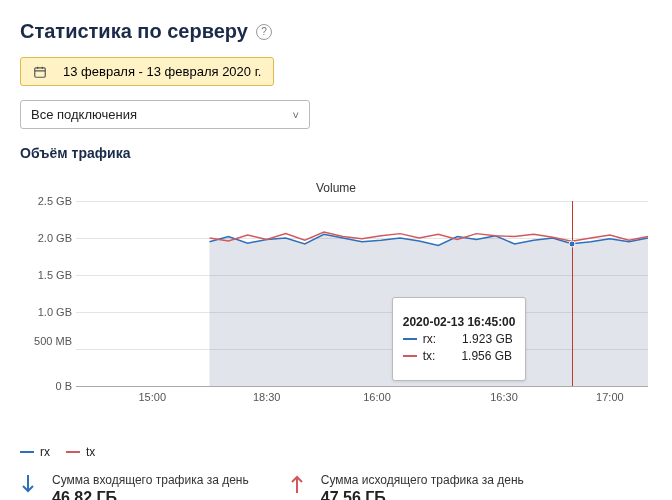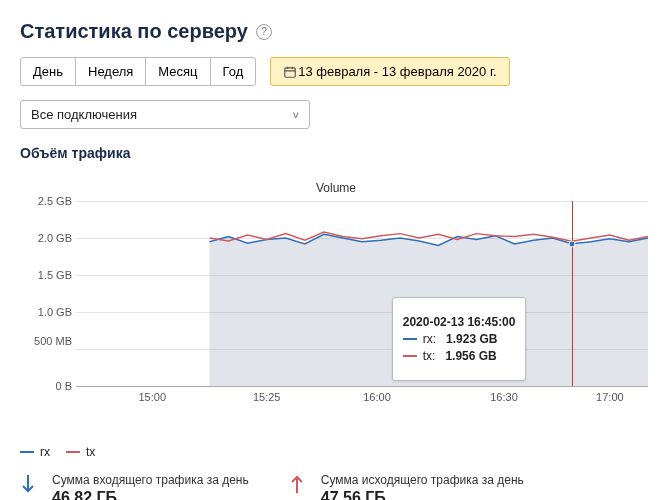--- a/index.html
+++ b/index.html
@@ -49,21 +49,21 @@
     padding: 6px 12px;
     font-size: 13px;
     cursor: pointer;
     margin-left: -1px;
   }
   .seg-btn:first-child { margin-left: 0; border-radius: 3px 0 0 3px; }
   .seg-btn:last-child { border-radius: 0 3px 3px 0; }
   .date-btn {
     display: inline-flex;
     align-items: center;
-    gap: 1px;
+    gap: 16px;
     border: 1px solid #e1b84a;
     background: #fff3c6;
     padding: 6px 12px;
     font-size: 13px;
     border-radius: 3px;
     cursor: pointer;
   }
   .cal-icon {
     width: 14px; height: 14px;
     color: #555;
@@ -151,21 +151,21 @@
     border-radius: 3px;
     padding: 17px 10px;
     font-size: 12px;
     box-shadow: 0 1px 3px rgba(0,0,0,0.1);
   }
   .tooltip .tt-row { display: flex; align-items: center; gap: 6px; margin-top: 3px;}
   .tooltip .tt-title { font-weight: 700; margin-bottom: 2px;}
   .tt-swatch { display:inline-block; width:14px; height:2px; }
   .tt-swatch.rx { background:#2c6fbb; }
   .tt-swatch.tx { background:#d0595e; }
-  .tt-val { font-weight:700; margin-left:4px;}
+  .tt-val { font-weight:400; margin-left:20px;}
   .legend-row {
     display: flex;
     gap: 16px;
     margin: 24px 0 14px 0;
     font-size: 12px;
   }
   .legend-item { display:flex; align-items:center; gap:6px; }
   .lg-sw { width:14px; height:2px; display:inline-block; }
   .lg-sw.rx { background:#2c6fbb; }
   .lg-sw.tx { background:#d0595e; }
@@ -192,26 +192,20 @@
 <body>
 
 
 
 <div class="header-row">
   <span class="page-title">Статистика по серверу</span>
   <span class="help-icon">?</span>
 </div>
 
 <div class="controls-row">
-  <div class="seg-group">
-    <button class="seg-btn">День</button>
-    <button class="seg-btn">Неделя</button>
-    <button class="seg-btn">Месяц</button>
-    <button class="seg-btn">Год</button>
-  </div>
   <button class="date-btn">
     <svg class="cal-icon" viewBox="0 0 24 24" fill="none" stroke="currentColor" stroke-width="2">
         <rect x="3" y="5" width="18" height="16" rx="2"></rect>
         <path d="M3 10h18M8 3v4M16 3v4"></path>
       </svg>
     <span>13 февраля - 13 февраля 2020 г.</span>
   </button>
 </div>
 
 <div class="select">
@@ -231,21 +225,21 @@
       <div class="y-label" style="top: 111px;">1.0 GB</div>
       <div class="gridline" style="top: 111px;"></div>
       <div class="y-label" style="top: 74px;">1.5 GB</div>
       <div class="gridline" style="top: 74px;"></div>
       <div class="y-label" style="top: 37px;">2.0 GB</div>
       <div class="gridline" style="top: 37px;"></div>
       <div class="y-label" style="top: 0px;">2.5 GB</div>
       <div class="gridline" style="top: 0px;"></div>
       <div class="x-axis" style="top: 185px;"></div>
       <div class="x-label" style="left: 132.267px;">15:00</div>
-      <div class="x-label" style="left: 246.667px;">15:25</div>
+      <div class="x-label" style="left: 246.667px;">18:30</div>
       <div class="x-label" style="left: 357px;">16:00</div>
       <div class="x-label" style="left: 484px;">16:30</div>
       <div class="x-label" style="left: 589.867px;">17:00</div>
       <svg class="plot" viewBox="0 0 572 185" preserveAspectRatio="none">
         <path d="M133.5,40.7 L152.5,35.5 L171.6,42.2 L190.7,38.5 L209.7,37.0 L228.8,42.9 L247.9,33.3 L266.9,37.0 L286.0,40.7 L305.1,39.2 L324.1,37.0 L343.2,40.0 L362.3,44.4 L381.3,35.5 L400.4,38.5 L419.5,34.8 L438.5,42.9 L457.6,39.2 L476.7,37.0 L495.7,42.7 L514.8,40.7 L533.9,37.7 L552.9,40.7 L572.0,37.0 L572.0,185 L133.5,185 Z" fill="rgba(120,130,165,0.22)" stroke="none"></path>
         <path d="M133.5,40.7 L152.5,35.5 L171.6,42.2 L190.7,38.5 L209.7,37.0 L228.8,42.9 L247.9,33.3 L266.9,37.0 L286.0,40.7 L305.1,39.2 L324.1,37.0 L343.2,40.0 L362.3,44.4 L381.3,35.5 L400.4,38.5 L419.5,34.8 L438.5,42.9 L457.6,39.2 L476.7,37.0 L495.7,42.7 L514.8,40.7 L533.9,37.7 L552.9,40.7 L572.0,37.0 " fill="none" stroke="#2c6fbb" stroke-width="1.4"></path>
         <path d="M133.5,37.0 L152.5,40.0 L171.6,34.0 L190.7,38.5 L209.7,32.6 L228.8,39.2 L247.9,31.1 L266.9,35.5 L286.0,37.7 L305.1,34.8 L324.1,32.6 L343.2,37.0 L362.3,33.3 L381.3,38.5 L400.4,32.6 L419.5,34.8 L438.5,35.5 L457.6,33.3 L476.7,36.3 L495.7,40.3 L514.8,37.0 L533.9,34.0 L552.9,39.2 L572.0,35.5 " fill="none" stroke="#d0595e" stroke-width="1.4"></path>
       </svg>
       <div class="cursor-line" style="left: 551.733px; height: 185px;"></div>
       <div class="point-marker" style="left: 551.733px; top: 42.698px;"></div>

